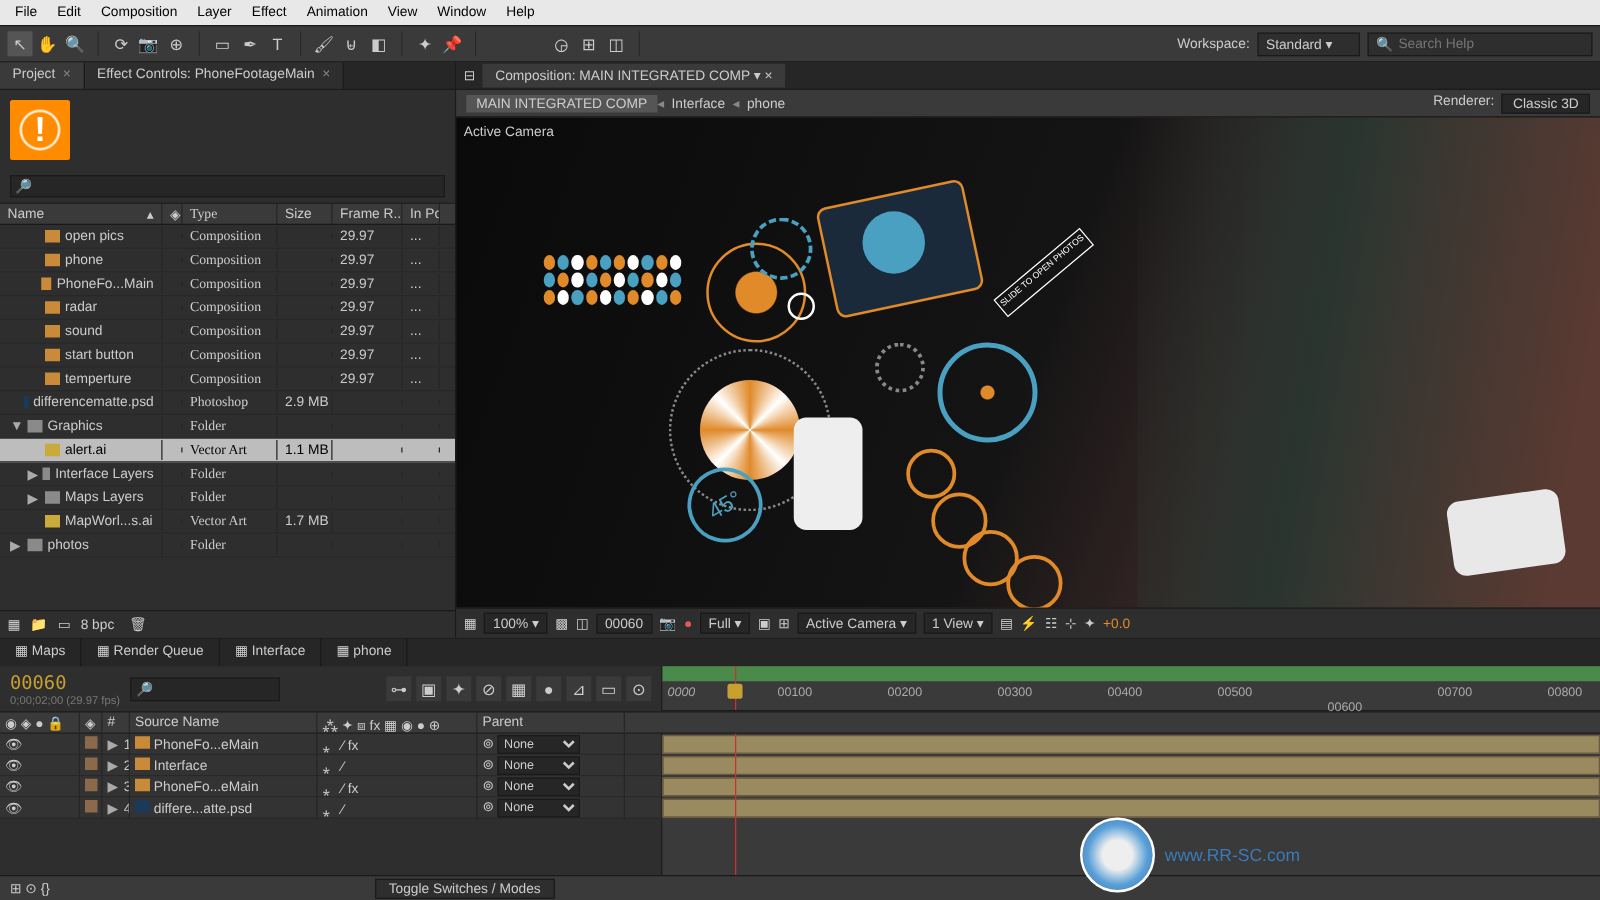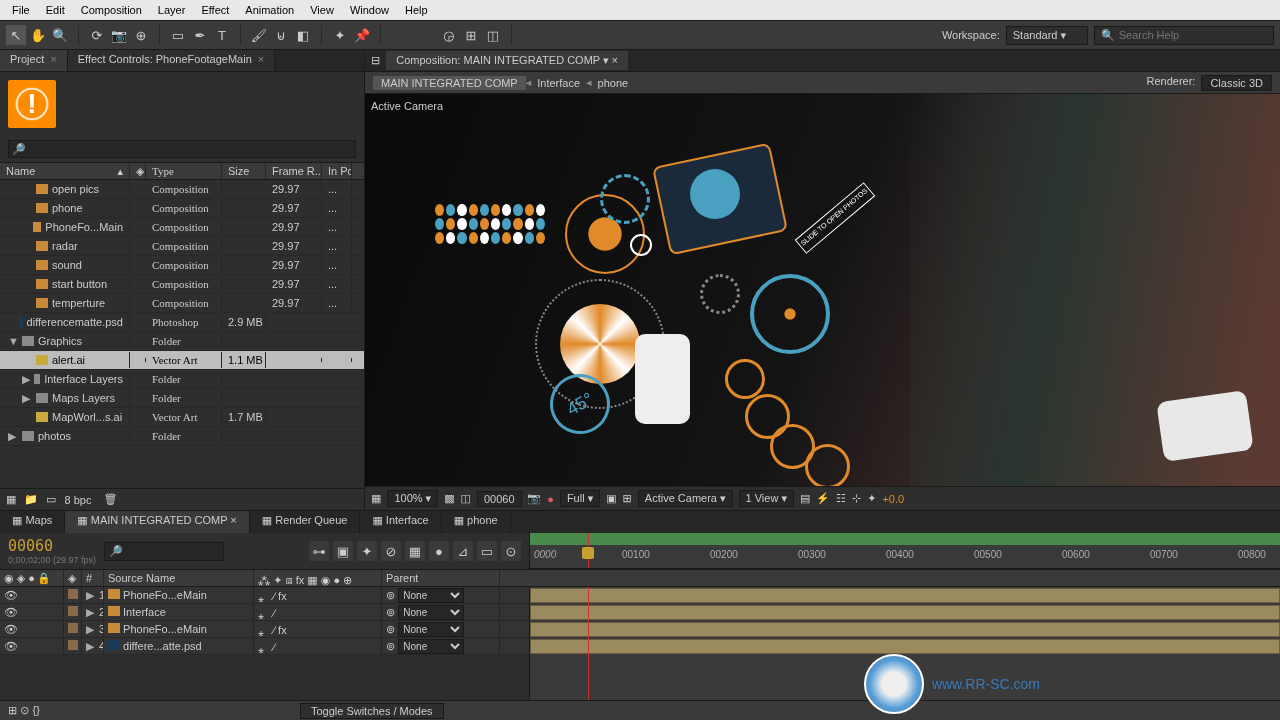--- a/index.html
+++ b/index.html
@@ -381,21 +381,20 @@
       <span>⊹</span>
       <span>✦</span>
       <span style="color:#e08a2a;">+0.0</span>
     </div>
   </div>
 </div>
 
 <div class="timeline-area">
   <div class="timeline-tabs" id="tl-tabs">
       <div class="tl-tab">▦ Maps</div>
-      <div class="tl-tab active">▦ MAIN INTEGRATED COMP ×</div>
       <div class="tl-tab">▦ Render Queue</div>
       <div class="tl-tab">▦ Interface</div>
       <div class="tl-tab">▦ phone</div>
     </div>
   <div class="timeline-header">
     <div class="tl-left">
       <div>
         <div class="timecode">00060</div>
         <div class="timecode-sub">0;00;02;00 (29.97 fps)</div>
       </div>
@@ -415,21 +414,21 @@
     <div class="tl-ruler" id="tl-ruler">
       <div style="position:absolute;top:0;left:0;right:0;height:12px;background:#4a8a4a;"></div>
       <div class="playhead" style="left:58px;"></div>
       <div style="position:absolute;left:52px;top:14px;width:12px;height:12px;background:#c8a030;border-radius:2px;"></div>
     <span style="position: absolute; top: 16px; left: 4px; font-size: 10px; color: rgb(170, 170, 170); font-style: italic;">0000</span>
         <span style="position: absolute; top: 16px; left: 92px; font-size: 10px; color: rgb(170, 170, 170);">00100</span>
         <span style="position: absolute; top: 16px; left: 180px; font-size: 10px; color: rgb(170, 170, 170);">00200</span>
         <span style="position: absolute; top: 16px; left: 268px; font-size: 10px; color: rgb(170, 170, 170);">00300</span>
         <span style="position: absolute; top: 16px; left: 356px; font-size: 10px; color: rgb(170, 170, 170);">00400</span>
         <span style="position: absolute; top: 16px; left: 444px; font-size: 10px; color: rgb(170, 170, 170);">00500</span>
-        <span style="position: absolute; top: 16px; left: 532px; font-size: 10px; color: rgb(170, 170, 170);">00600</span>
+        <span style="position: absolute; top: 28px; left: 532px; font-size: 10px; color: rgb(170, 170, 170);">00600</span>
         <span style="position: absolute; top: 16px; left: 620px; font-size: 10px; color: rgb(170, 170, 170);">00700</span>
         <span style="position: absolute; top: 16px; left: 708px; font-size: 10px; color: rgb(170, 170, 170);">00800</span>
       </div>
   </div>
   <div class="tl-columns-header">
     <div class="tlcol" style="width:64px;">◉ ◈ ● 🔒</div>
     <div class="tlcol" style="width:18px;">◈</div>
     <div class="tlcol" style="width:22px;">#</div>
     <div class="tlcol" style="width:150px;">Source Name</div>
     <div class="tlcol" style="width:128px;">⁂ ✦ ⧈ fx ▦ ◉ ● ⊕</div>

